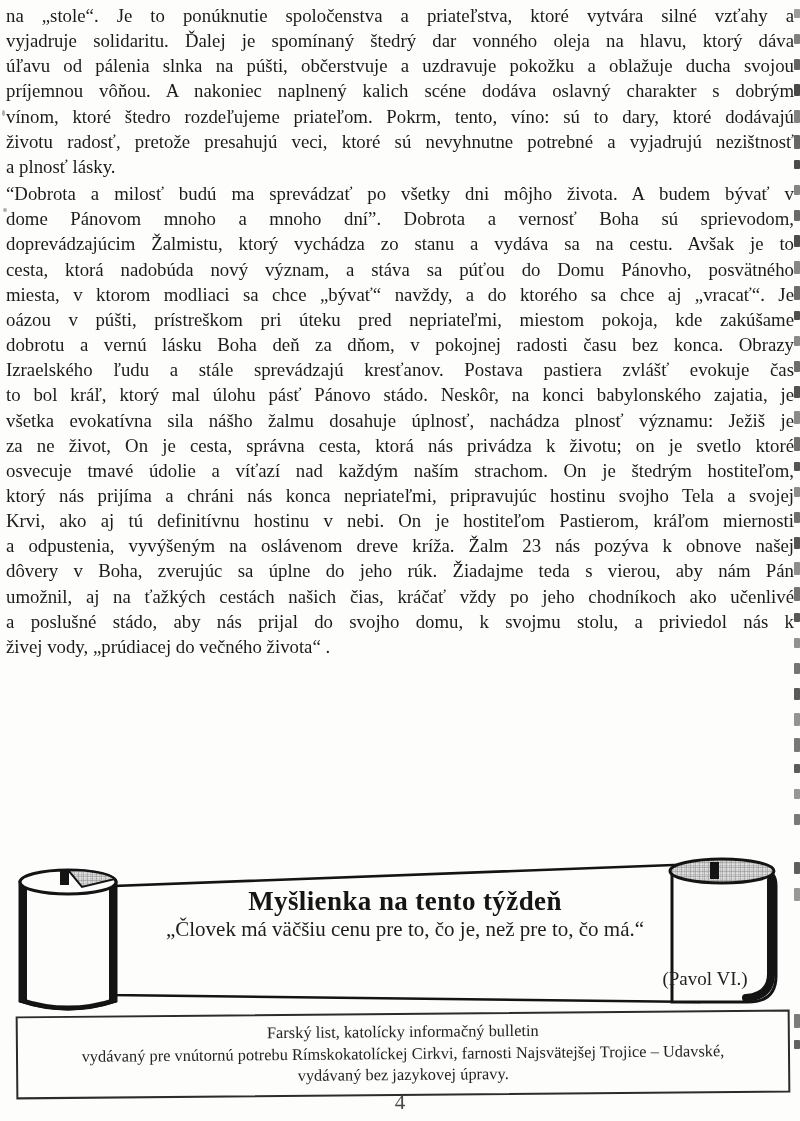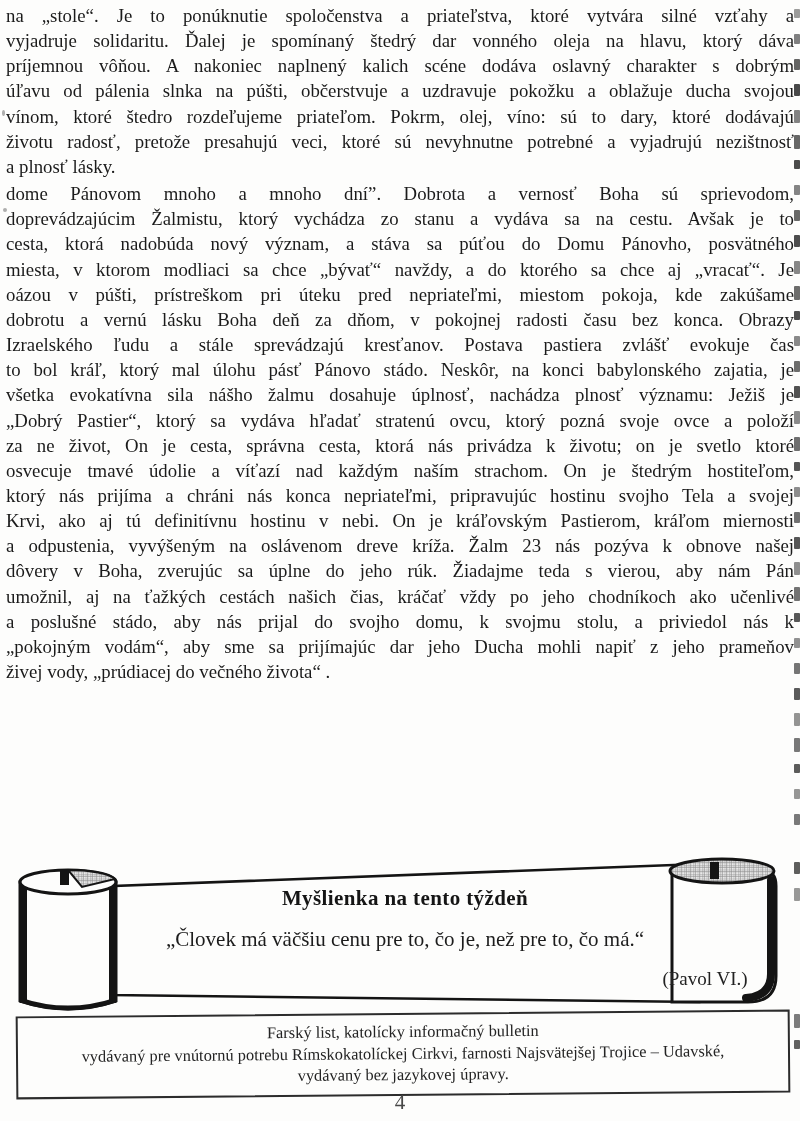--- a/index.html
+++ b/index.html
@@ -13,23 +13,23 @@
   .body-text { position:absolute; left:6px; top:3px; width:788px; font-size:18.8px; line-height:25.15px; }
   .paragraph + .paragraph { margin-top:2px; }
   .line { text-align:justify; text-align-last:justify; }
   .line.last { text-align-last:left;font-family:Liberation Serif, serif; }
 
   
   .banner { position:absolute; left:0; top:856px; width:800px; height:162px; }
   .banner svg { position:absolute; left:0; top:0; }
   .banner-title {
     position:absolute; left:120px; width:570px; top:30px; text-align:center;
-    font-weight:bold; font-size:21px; letter-spacing:0.4px; color:#151515;
+    font-weight:bold; font-size:27px; letter-spacing:0.4px; color:#151515;
   }
-  .banner-quote { position:absolute; left:110px; width:590px; top:71px; text-align:center; font-size:21px; color:#1c1c1c; }
+  .banner-quote { position:absolute; left:110px; width:590px; top:61px; text-align:center; font-size:21px; color:#1c1c1c; }
   .banner-attr  { position:absolute; left:545px; width:320px; top:112px; text-align:center; font-size:19px; color:#222; }
 
   
   .info-box {
     position:absolute; left:16px; top:1013px; width:774px; box-sizing:border-box;
     border:2px solid #2c2c2c; transform:rotate(-0.5deg); transform-origin:center;
     padding:6px 6px 8px; text-align:center; font-size:16.4px; line-height:21.5px; color:#242424;
     background:#fdfdfc;
   }
   .page-num { position:absolute; left:0; top:1090px; width:800px; text-align:center; font-size:21px; color:#474747; }
@@ -40,46 +40,45 @@
 </style>
 </head>
 <body>
 
 <div class="page">
 
   <main class="body-text">
       <div class="paragraph">
         <div class="line">na „stole“. Je to ponúknutie spoločenstva a priateľstva, ktoré vytvára silné vzťahy a</div>
         <div class="line">vyjadruje solidaritu. Ďalej je spomínaný štedrý dar vonného oleja na hlavu, ktorý dáva</div>
+        <div class="line">úľavu od pálenia slnka na púšti, občerstvuje a uzdravuje pokožku a oblažuje ducha svojou</div>
         <div class="line">príjemnou vôňou. A nakoniec naplnený kalich scéne dodáva oslavný charakter s dobrým</div>
-        <div class="line">úľavu od pálenia slnka na púšti, občerstvuje a uzdravuje pokožku a oblažuje ducha svojou</div>
-        <div class="line">vínom, ktoré štedro rozdeľujeme priateľom. Pokrm, olej, víno: sú to dary, ktoré dodávajú</div>
+        <div class="line">vínom, ktoré štedro rozdeľujeme priateľom. Pokrm, tento, víno: sú to dary, ktoré dodávajú</div>
         <div class="line">životu radosť, pretože presahujú veci, ktoré sú nevyhnutne potrebné a vyjadrujú nezištnosť</div>
         <div class="line last">a plnosť lásky.</div>
       </div>
       <div class="paragraph">
+        <div class="line">“Dobrota a milosť budú ma sprevádzať po všetky dni môjho života. A budem bývať v</div>
         <div class="line">dome Pánovom mnoho a mnoho dní”. Dobrota a vernosť Boha sú sprievodom,</div>
         <div class="line">doprevádzajúcim Žalmistu, ktorý vychádza zo stanu a vydáva sa na cestu. Avšak je to</div>
         <div class="line">cesta, ktorá nadobúda nový význam, a stáva sa púťou do Domu Pánovho, posvätného</div>
         <div class="line">miesta, v ktorom modliaci sa chce „bývať“ navždy, a do ktorého sa chce aj „vracať“. Je</div>
         <div class="line">oázou v púšti, prístreškom pri úteku pred nepriateľmi, miestom pokoja, kde zakúšame</div>
         <div class="line">dobrotu a vernú lásku Boha deň za dňom, v pokojnej radosti času bez konca. Obrazy</div>
         <div class="line">Izraelského ľudu a stále sprevádzajú kresťanov. Postava pastiera zvlášť evokuje čas</div>
         <div class="line">to bol kráľ, ktorý mal úlohu pásť Pánovo stádo. Neskôr, na konci babylonského zajatia, je</div>
         <div class="line">všetka evokatívna sila nášho žalmu dosahuje úplnosť, nachádza plnosť významu: Ježiš je</div>
-        <div class="line">„Dobrý Pastier“, ktorý sa vydáva hľadať stratenú ovcu, ktorý pozná svoje ovce a položí</div>
         <div class="line">za ne život, On je cesta, správna cesta, ktorá nás privádza k životu; on je svetlo ktoré</div>
         <div class="line">osvecuje tmavé údolie a víťazí nad každým naším strachom. On je štedrým hostiteľom,</div>
         <div class="line">ktorý nás prijíma a chráni nás konca nepriateľmi, pripravujúc hostinu svojho Tela a svojej</div>
-        <div class="line">Krvi, ako aj tú definitívnu hostinu v nebi. On je kráľovským Pastierom, kráľom miernosti</div>
+        <div class="line">Krvi, ako aj tú definitívnu hostinu v nebi. On je hostiteľom Pastierom, kráľom miernosti</div>
         <div class="line">a odpustenia, vyvýšeným na oslávenom dreve kríža. Žalm 23 nás pozýva k obnove našej</div>
         <div class="line">dôvery v Boha, zverujúc sa úplne do jeho rúk. Žiadajme teda s vierou, aby nám Pán</div>
         <div class="line">umožnil, aj na ťažkých cestách našich čias, kráčať vždy po jeho chodníkoch ako učenlivé</div>
         <div class="line">a poslušné stádo, aby nás prijal do svojho domu, k svojmu stolu, a priviedol nás k</div>
-        <div class="line">„pokojným vodám“, aby sme sa prijímajúc dar jeho Ducha mohli napiť z jeho prameňov</div>
         <div class="line last">živej vody, „prúdiacej do večného života“ .</div>
       </div>
     </main>
 
   <section class="banner">
     <svg width="800" height="162" viewBox="0 0 800 162" aria-hidden="true">
       <defs>
         <pattern id="xh" width="4.5" height="4.5" patternUnits="userSpaceOnUse">
           <rect width="4.5" height="4.5" fill="#e9e9e9"></rect>
           <path d="M0 0H4.5M0 2.25H4.5M0 0V4.5M2.25 0V4.5" stroke="#8d8d8d" stroke-width="0.7" fill="none"></path>

